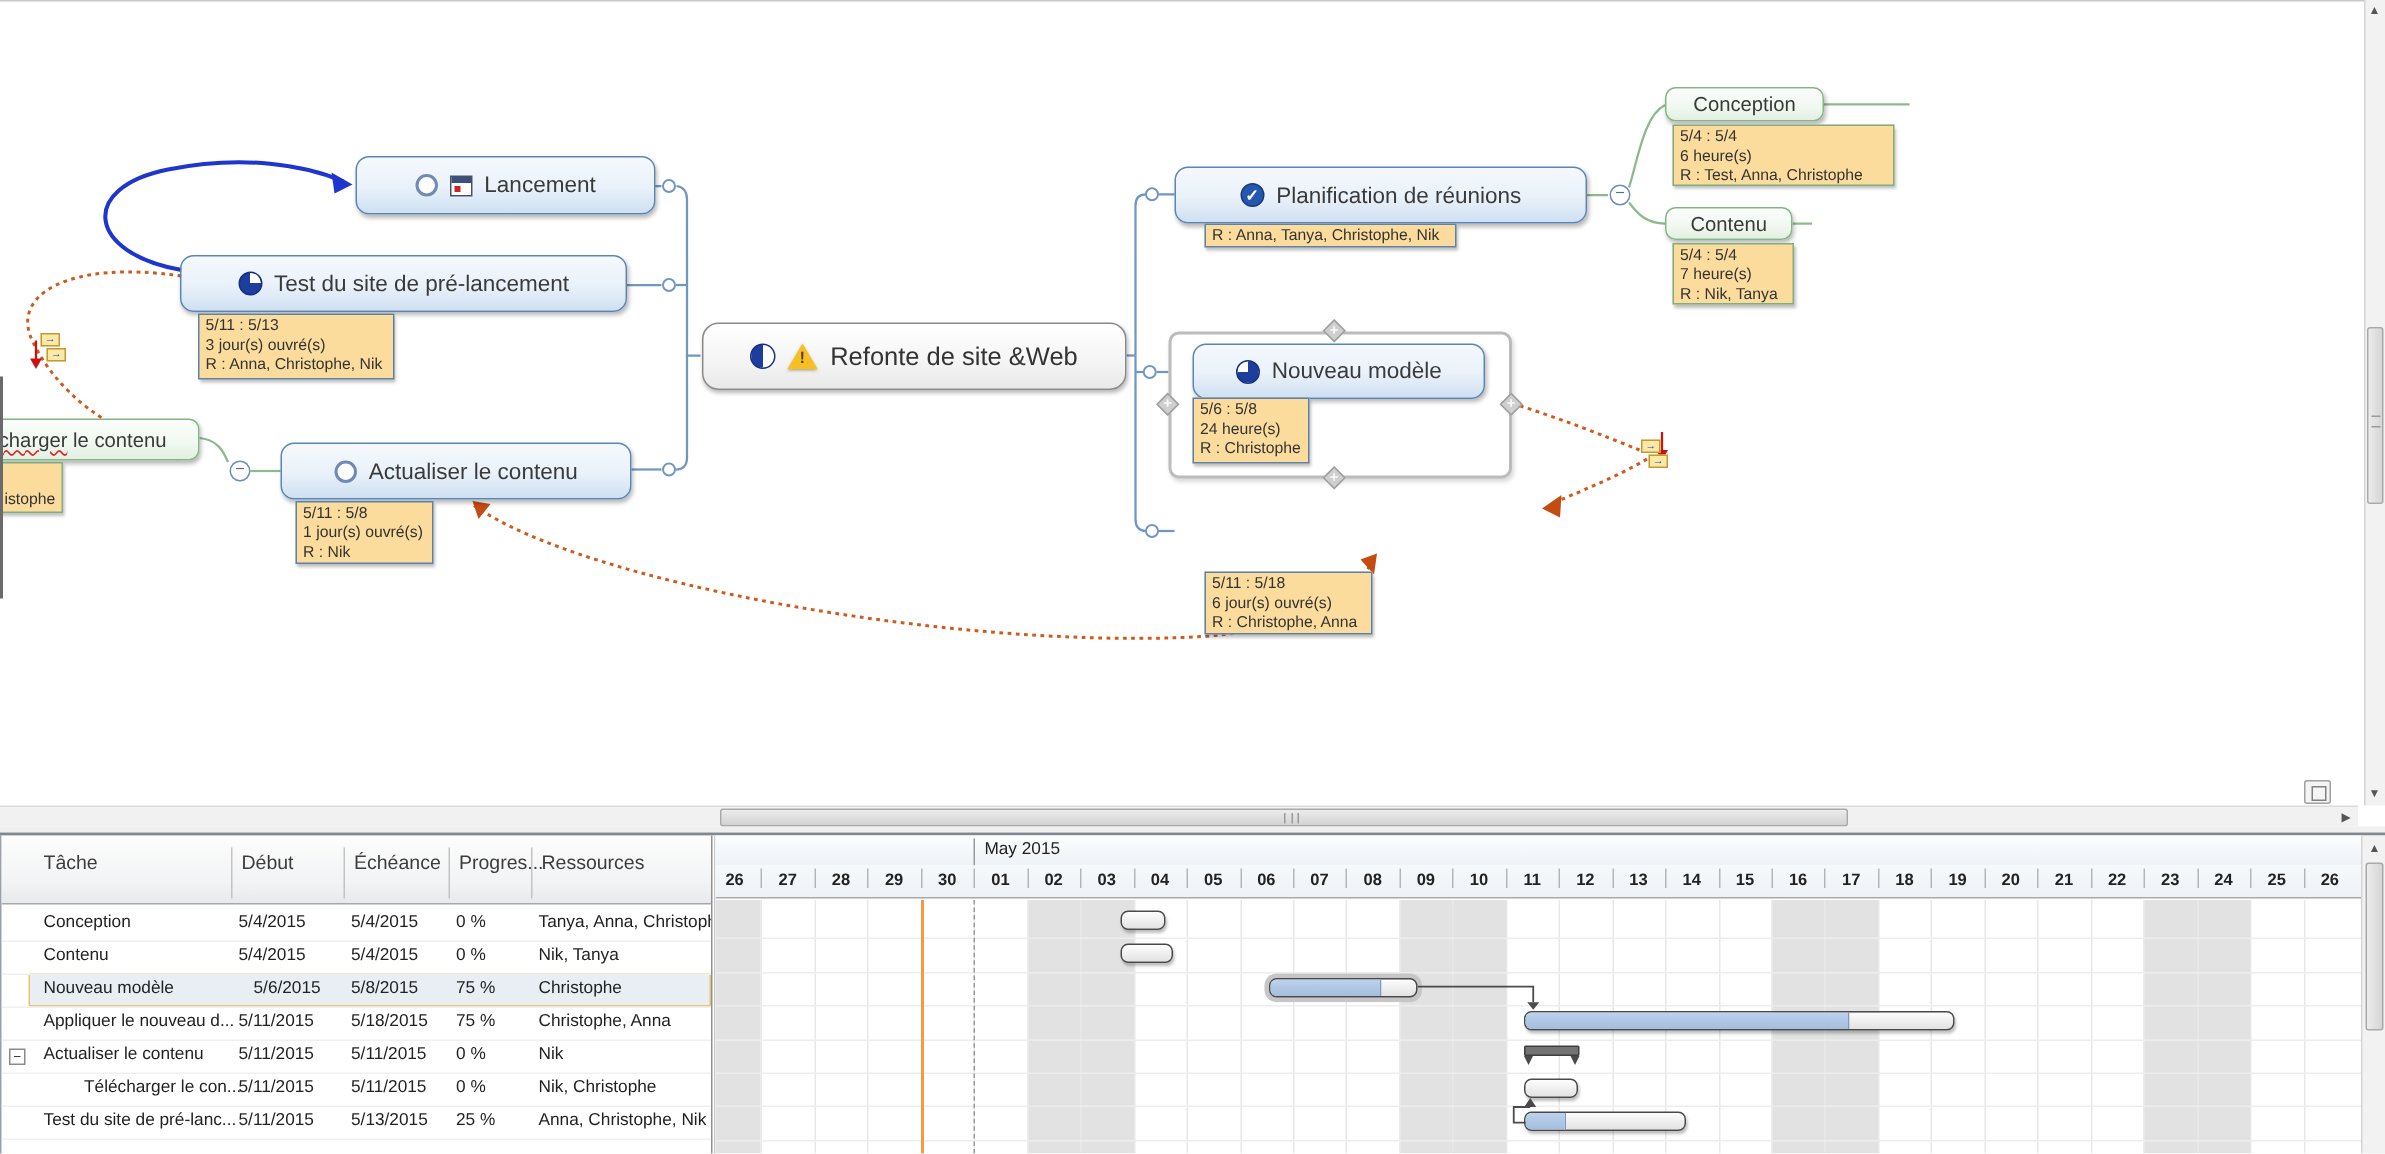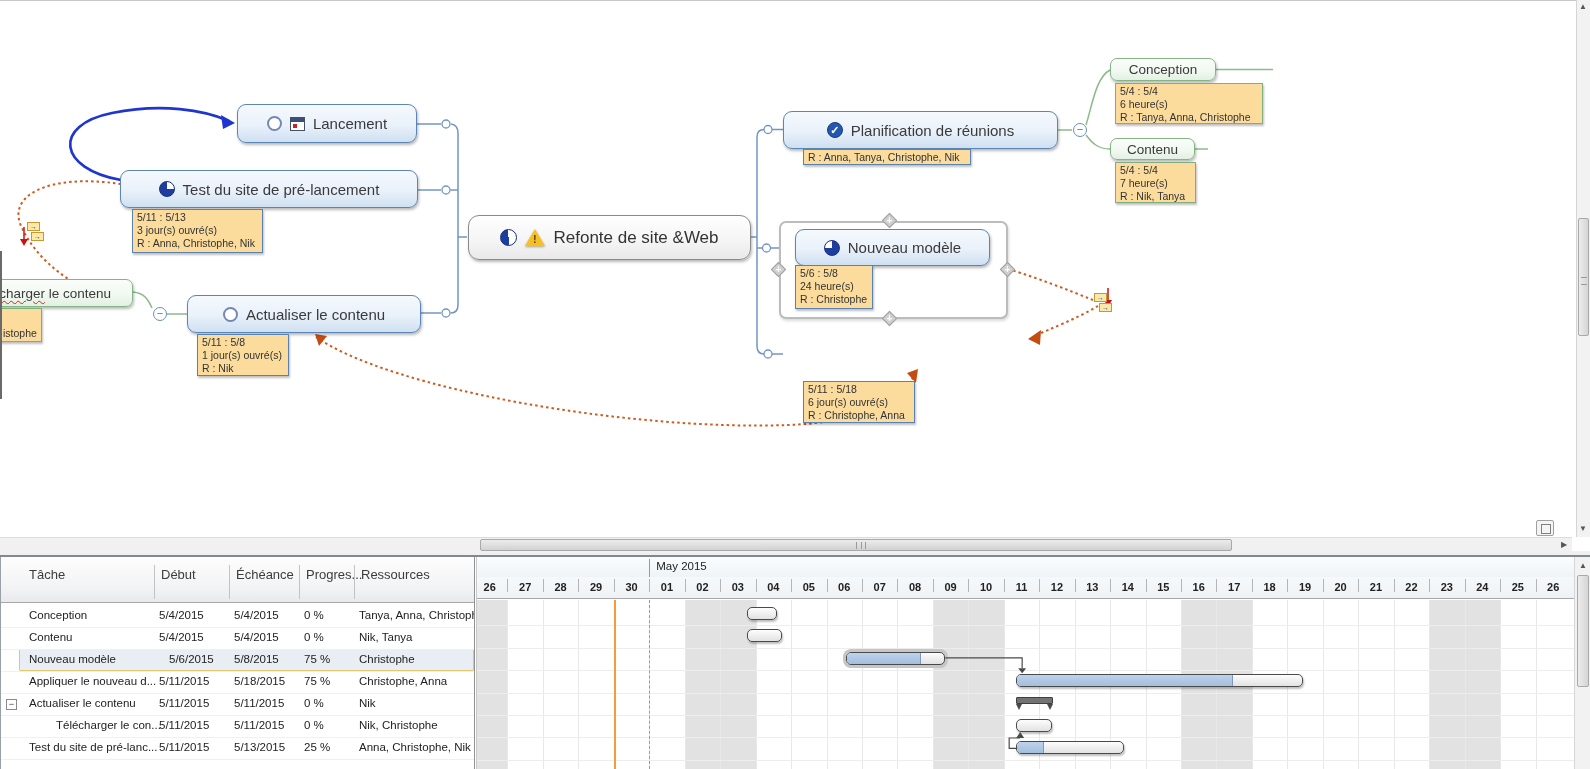--- a/index.html
+++ b/index.html
@@ -219,21 +219,21 @@
     </div>
 
   <div class="mnode central" style="left:468px; top:214px; width:283px; height:45px;">
     <span class="pie half"></span>
     <span class="warn-icon">
         <span>!</span>
       </span>
     <span>Refonte de site &amp;Web</span>
   </div>
 
-  <div class="mnode blue" style="left:237px; top:103px; width:180px; height:39px;">
+  <div class="mnode blue" style="left:237px; top:103px; width:200px; height:39px;">
     <span class="ring-icon"></span>
     <span class="cal-icon"></span>
     <span>Lancement</span>
   </div>
 
   <div class="mnode blue" style="left:120px; top:169px; width:298px; height:38px;">
     <span class="pie p75tr"></span>
     <span>Test du site de pré-lancement</span>
   </div>
   <div class="infobox bluebrd" style="left:132px; top:208px; width:131px; height:44px;">
@@ -268,21 +268,21 @@
     <div>R : Anna, Tanya, Christophe, Nik</div>
   </div>
   <div class="minus-btn" style="left:1073px; top:122px;">−</div>
 
   <div class="mnode green" style="left:1110px; top:57px; width:106px; height:23px;">
     <span>Conception</span>
   </div>
   <div class="infobox greenbrd" style="left:1115px; top:82px; width:148px; height:41px;">
     <div>5/4 : 5/4</div>
     <div>6 heure(s)</div>
-    <div>R : Tanya, Anna, Christophe</div>
+    <div>R : Test, Anna, Christophe</div>
   </div>
 
   <div class="mnode green" style="left:1110px; top:137px; width:85px; height:22px;">
     <span>Contenu</span>
   </div>
   <div class="infobox greenbrd" style="left:1115px; top:161px; width:81px; height:41px;">
     <div>5/4 : 5/4</div>
     <div>7 heure(s)</div>
     <div>R : Nik, Tanya</div>
   </div>

